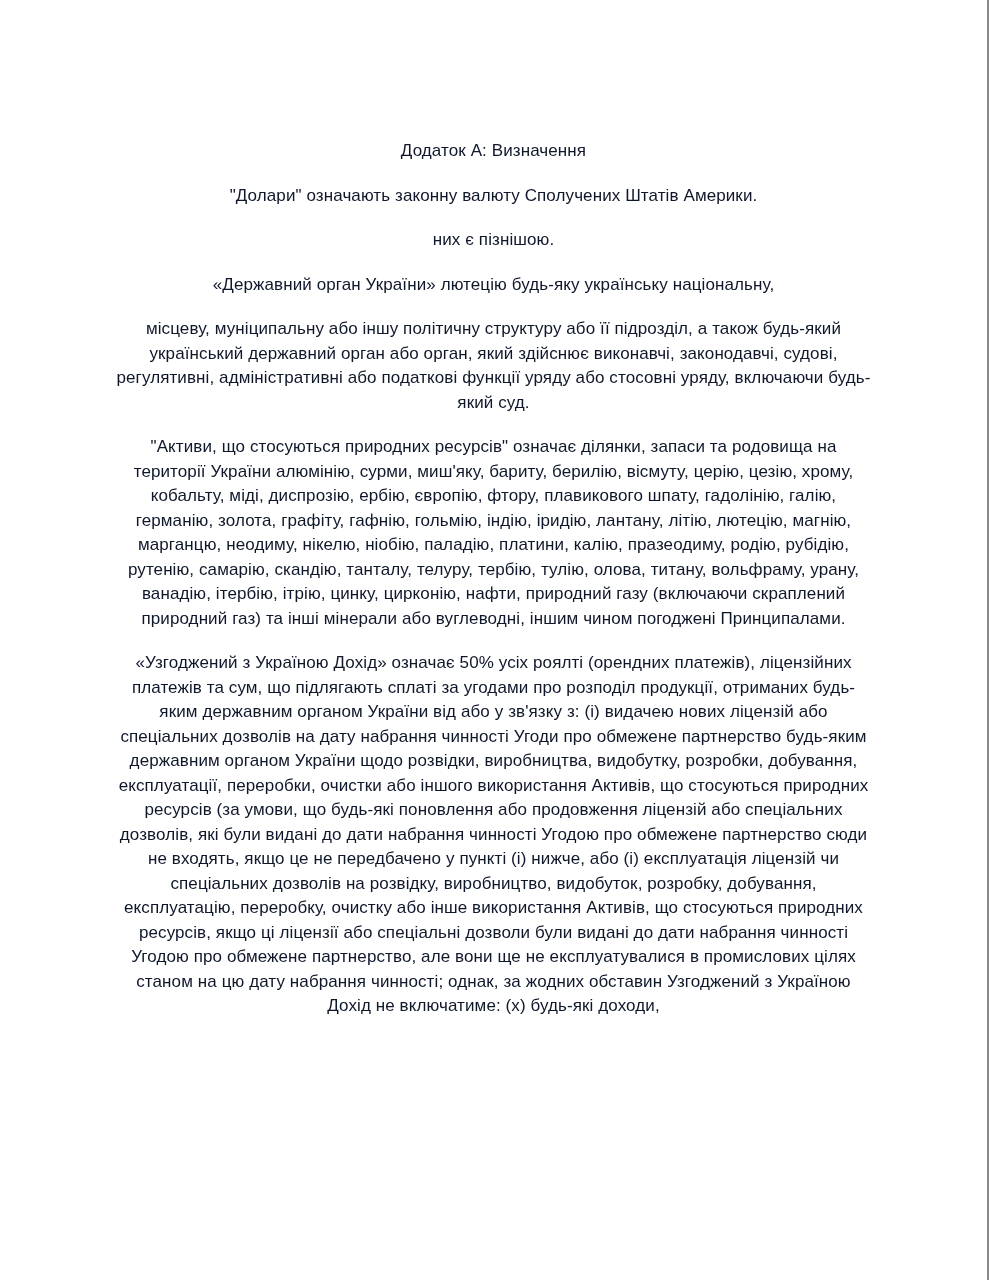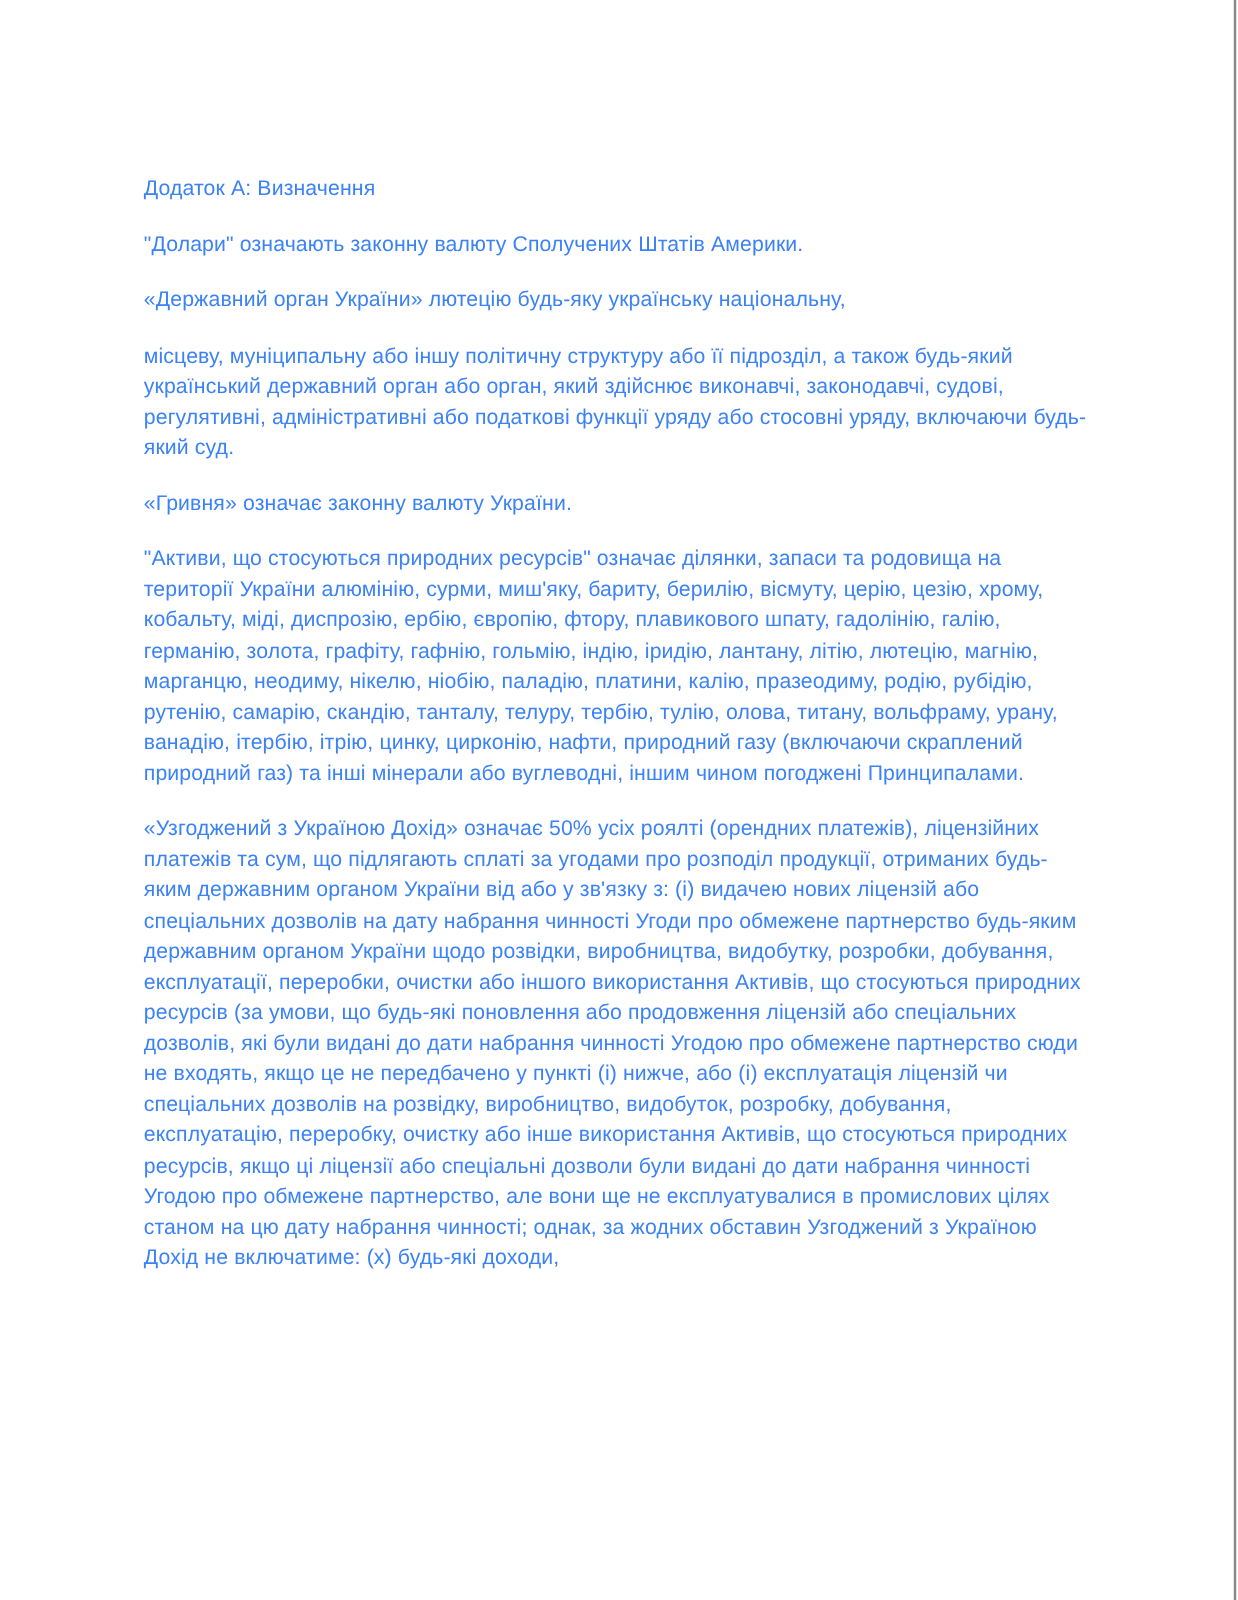--- a/index.html
+++ b/index.html
@@ -13,24 +13,24 @@
     height: 1280px;
     background: #ffffff;
     overflow: hidden;
     font-family: "Liberation Sans", sans-serif;
   }
   .content {
     position: absolute;
     left: 115px;
     top: 139px;
     width: 757px;
-    color: #3b82f6;
+    color: #0f172a;
     font-size: 17px;
     line-height: 24.5px;
-    text-align: left;
+    text-align: center;
     letter-spacing: 0.1px;
   }
   .content p {
     margin: 0 0 20px 0;
     font-weight: 400;
   }
   .doc-title {
     font-weight: 400;
   }
   .edge-line {
@@ -48,25 +48,25 @@
 <div class="page">
 
   <div class="edge-line"></div>
 
   <div class="content">
     <p class="doc-title">Додаток А: Визначення</p>
 
     <p>"Долари" означають законну валюту Сполучених Штатів Америки.</p>
 
 
+    <p>них є пізнішою.</p>
 
     <p>«Державний орган України» лютецію будь-яку українську національну,</p>
 
     <p>місцеву, муніципальну або іншу політичну структуру або її підрозділ, а також будь-який український державний орган або орган, який здійснює виконавчі, законодавчі, судові, регулятивні, адміністративні або податкові функції уряду або стосовні уряду, включаючи будь-який суд.</p>
 
-    <p>«Гривня» означає законну валюту України.</p>
 
     <p>"Активи, що стосуються природних ресурсів" означає ділянки, запаси та родовища на території України алюмінію, сурми, миш'яку, бариту, берилію, вісмуту, церію, цезію, хрому, кобальту, міді, диспрозію, ербію, європію, фтору, плавикового шпату, гадолінію, галію, германію, золота, графіту, гафнію, гольмію, індію, іридію, лантану, літію, лютецію, магнію, марганцю, неодиму, нікелю, ніобію, паладію, платини, калію, празеодиму, родію, рубідію, рутенію, самарію, скандію, танталу, телуру, тербію, тулію, олова, титану, вольфраму, урану, ванадію, ітербію, ітрію, цинку, цирконію, нафти, природний газу (включаючи скраплений природний газ) та інші мінерали або вуглеводні, іншим чином погоджені Принципалами.</p>
 
     <p>«Узгоджений з Україною Дохід» означає 50% усіх роялті (орендних платежів), ліцензійних платежів та сум, що підлягають сплаті за угодами про розподіл продукції, отриманих будь-яким державним органом України від або у зв'язку з: (і) видачею нових ліцензій або спеціальних дозволів на дату набрання чинності Угоди про обмежене партнерство будь-яким державним органом України щодо розвідки, виробництва, видобутку, розробки, добування, експлуатації, переробки, очистки або іншого використання Активів, що стосуються природних ресурсів (за умови, що будь-які поновлення або продовження ліцензій або спеціальних дозволів, які були видані до дати набрання чинності Угодою про обмежене партнерство сюди не входять, якщо це не передбачено у пункті (і) нижче, або (і) експлуатація ліцензій чи спеціальних дозволів на розвідку, виробництво, видобуток, розробку, добування, експлуатацію, переробку, очистку або інше використання Активів, що стосуються природних ресурсів, якщо ці ліцензії або спеціальні дозволи були видані до дати набрання чинності Угодою про обмежене партнерство, але вони ще не експлуатувалися в промислових цілях станом на цю дату набрання чинності; однак, за жодних обставин Узгоджений з Україною Дохід не включатиме: (х) будь-які доходи,</p>
   </div>
 
 </div>
 
 </body></html>

